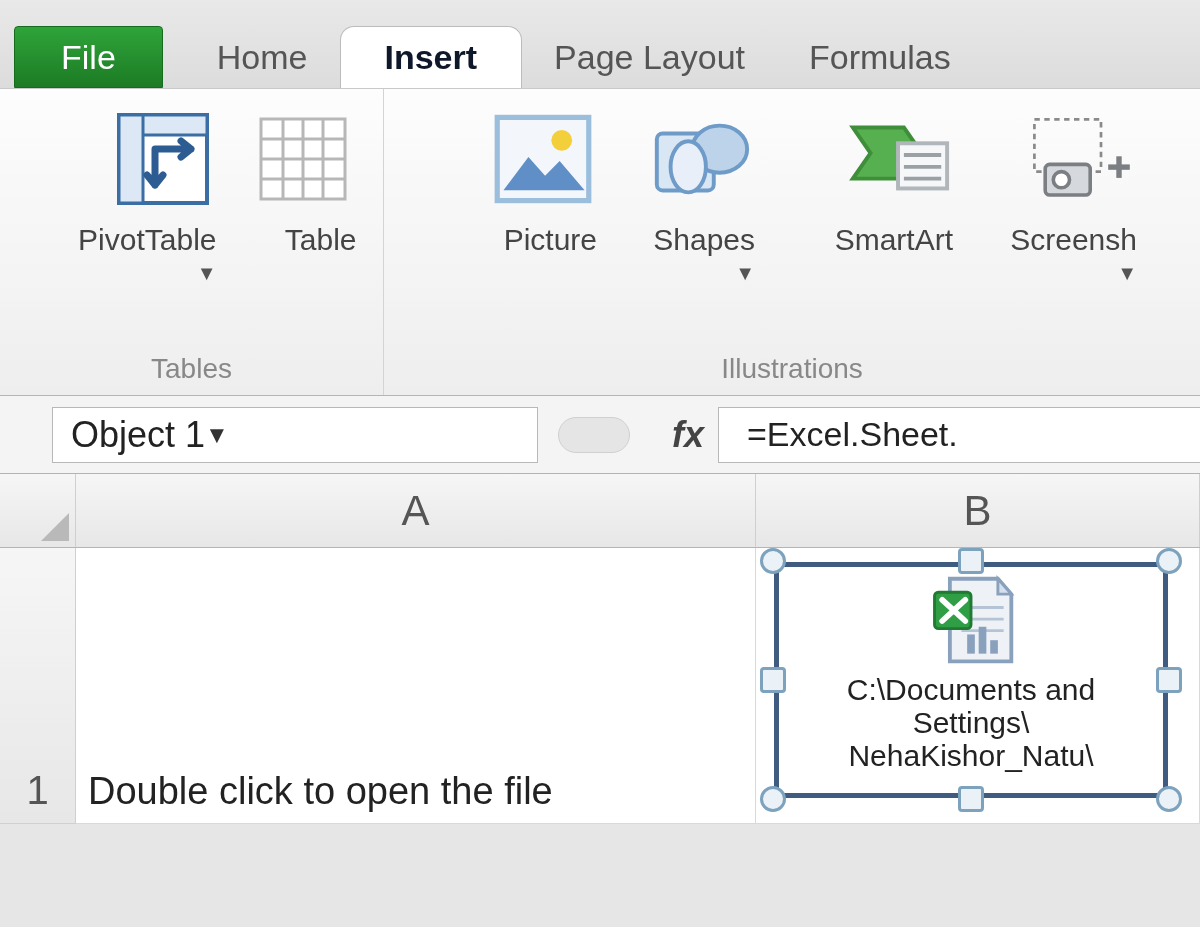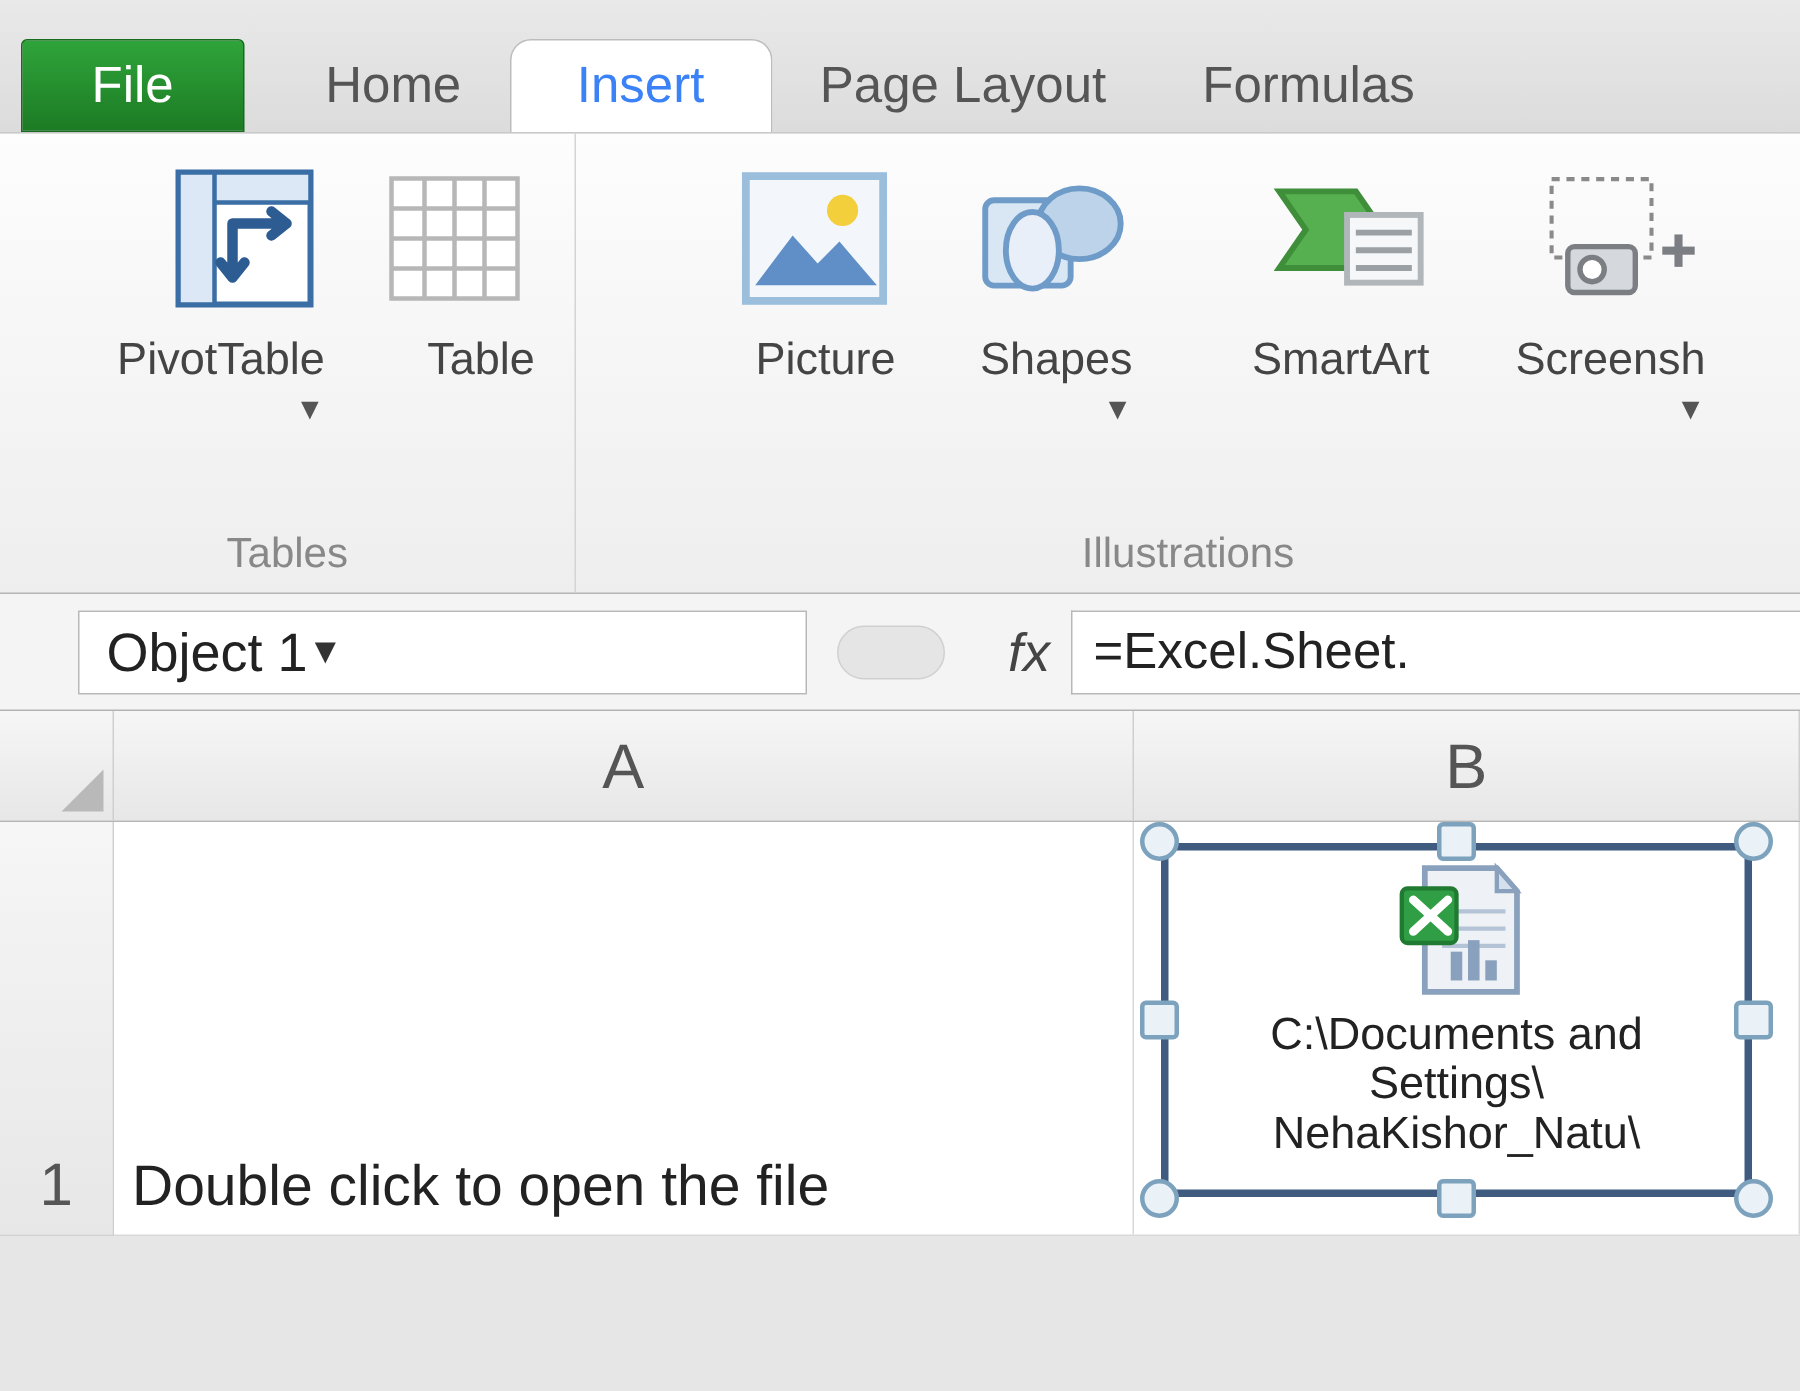--- a/index.html
+++ b/index.html
@@ -2,42 +2,42 @@
 <html><head>
 <meta charset="utf-8">
 <style>
 * { box-sizing: border-box; margin: 0; padding: 0; }
 body { font-family: "Segoe UI", Tahoma, sans-serif; background: #e6e6e6; overflow: hidden; width: 1200px; height: 927px; }
 
 
 .tabs { display: flex; align-items: flex-end; height: 88px; background: linear-gradient(#e9e9e9,#dcdcdc); padding-left: 14px; padding-top: 18px; }
 .tab { height: 62px; display: flex; align-items: center; justify-content: center; font-size: 34px; color: #555; padding: 0 32px; cursor: pointer; position: relative; margin-top: 24px; }
 .tab-file { background: linear-gradient(#2fa43a,#1c7b24); color: #fff; border: 1px solid #176b1e; border-radius: 4px 4px 0 0; margin-right: 22px; padding: 0 46px; font-weight: 400; }
-.tab-active { background: #fff; border: 1px solid #bcbcbc; border-bottom: none; border-radius: 14px 14px 0 0; padding: 0 44px; color: #3b82f6; }
+.tab-active { background: #fff; border: 1px solid #bcbcbc; border-bottom: none; border-radius: 14px 14px 0 0; padding: 0 44px; color: #0f172a; font-weight: bold; }
 
 
 .ribbon { background: linear-gradient(#fdfdfd,#eeeeee); border-top: 1px solid #c9c9c9; border-bottom: 1px solid #b5b5b5; height: 308px; display: flex; }
 .group { padding: 10px 8px 6px 8px; display: flex; flex-direction: column; align-items: center; justify-content: space-between; border-right: 1px solid #d4d4d4; }
 .group-items { display: flex; flex: 1; align-items: flex-start; gap: 8px; padding-top: 6px; }
 .group-label { font-size: 28px; color: #888; padding: 8px 0 4px 0; }
 .rb-btn { display: flex; flex-direction: column; align-items: flex-end; width: 150px; cursor: pointer; }
 .rb-btn.wide { width: 190px; }
 .rb-btn.narrow { width: 132px; }
 .rb-icon { width: 108px; height: 108px; display: flex; align-items: center; justify-content: center; margin-bottom: 10px; }
 .rb-label { font-size: 30px; color: #444; text-align: center; line-height: 1.15; }
 .drop-caret { font-size: 20px; color: #555; margin-top: 4px; }
 
 
 .fbar { height: 78px; background: #f4f4f4; border-bottom: 1px solid #b3b3b3; display: flex; align-items: center; }
 .namebox { background: #fff; border: 1px solid #b8b8b8; height: 56px; width: 486px; margin: 0 8px 0 52px; display: flex; align-items: center; justify-content: flex-start; padding: 0 18px; }
 .namebox-text { font-size: 36px; color: #222; }
 .namebox-arrow { font-size: 24px; color: #333; }
 .fbar-sep { width: 72px; height: 36px; background: #e5e5e5; border-radius: 18px; margin: 0 12px; border:1px solid #d0d0d0;}
-.fx { font-size: 36px; font-style: italic; color: #444; margin: 0 14px 0 30px; }
-.formula-input { flex: 1; background: #fff; border: 1px solid #b8b8b8; border-right:none; height: 56px; font-size: 34px; color: #222; padding: 0 14px; display:flex; align-items:center;}
+.fx { font-size: 36px; font-style: italic; color: #444; margin: 0 14px 0 30px; font-weight: bold; }
+.formula-input { flex: 1; background: #fff; border: 1px solid #b8b8b8; border-right:none; height: 56px; font-size: 34px; color: #222; padding: 0 28px; display:flex; align-items:center;}
 
 
 .sheet { position: relative; background: #fff; }
 .colhdrs { display: flex; height: 74px; background: linear-gradient(#f6f6f6,#e7e7e7); border-bottom: 1px solid #b5b5b5; }
 .rowhdr-spacer { width: 76px; border-right: 1px solid #cfcfcf; display:flex; align-items:flex-end; justify-content:flex-end; }
 .rowhdr-spacer::after{ content:""; width:0;height:0; border-left:28px solid transparent; border-bottom:28px solid #b9b9b9; margin:0 6px 6px 0;}
 .colhdr { border-right: 1px solid #cfcfcf; display: flex; align-items: center; justify-content: center; font-size: 42px; color: #555; }
 .colA { width: 680px; }
 .colB { flex: 1; }
 

